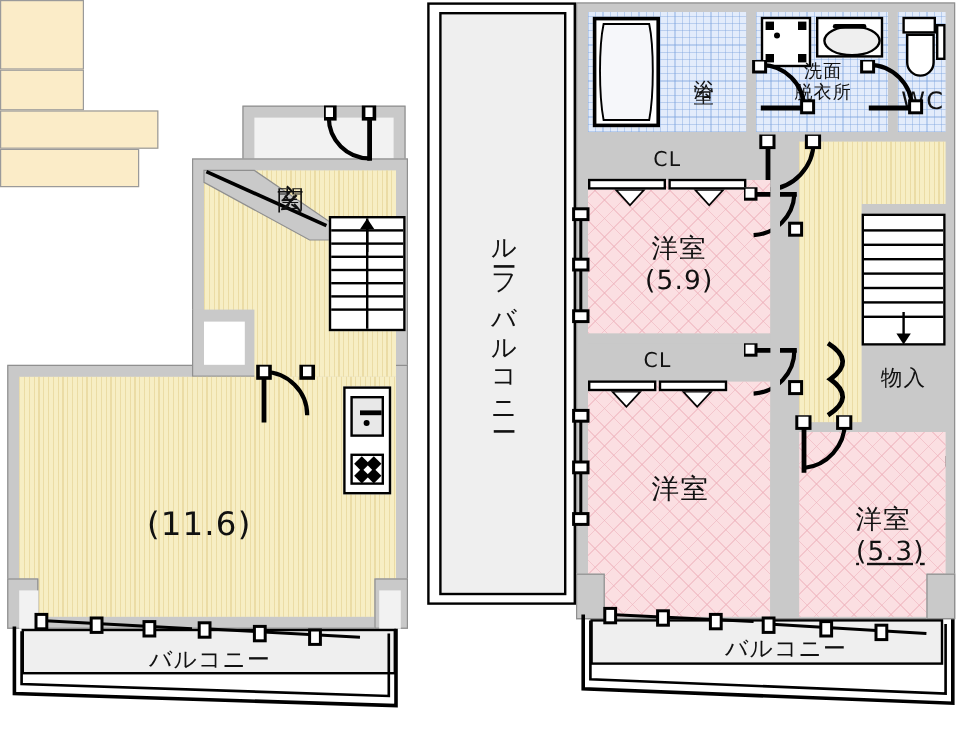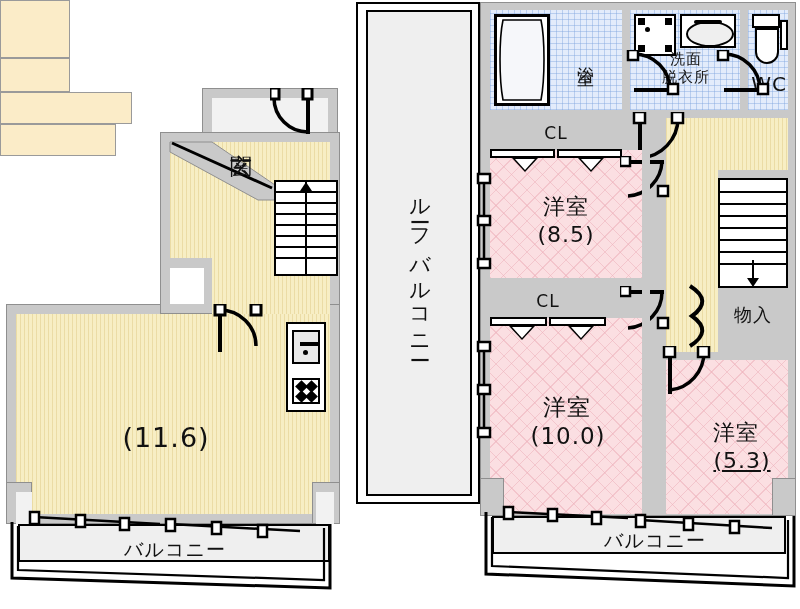--- a/index.html
+++ b/index.html
@@ -246,21 +246,21 @@
   <div class="label" style="left:490px;top:123px;width:132px;font-size:17px;">CL</div>
   <div class="closet-bar" style="left:490px;top:149px;width:65px;height:9px;"></div>
   <div class="closet-bar" style="left:557px;top:149px;width:65px;height:9px;"></div>
   <div class="tri" style="left:512px;top:158px;">
       <div class="tri-in"></div>
     </div>
   <div class="tri" style="left:578px;top:158px;">
       <div class="tri-in"></div>
     </div>
   <div class="label" style="left:518px;top:192px;width:96px;font-size:22px;">洋室</div>
-  <div class="label" style="left:518px;top:222px;width:96px;font-size:22px;">(8.5)</div>
+  <div class="label" style="left:518px;top:222px;width:96px;font-size:22px;">(5.9)</div>
 
   <svg class="door" style="left:620px;top:156px;" width="54" height="56">
     <path d="M42,6 A36,36 0 0 1 8,40" fill="none" stroke="#000" stroke-width="3.5"></path>
     <line x1="4" y1="6" x2="44" y2="6" stroke="#000" stroke-width="4"></line>
     <rect x="0" y="0" width="10" height="10" fill="#fff" stroke="#000" stroke-width="2.5"></rect>
     <rect x="38" y="30" width="10" height="10" fill="#fff" stroke="#000" stroke-width="2.5"></rect>
   </svg>
 
   <div class="wallthin" style="left:490px;top:278px;width:152px;height:8px;"></div>
 
@@ -269,21 +269,20 @@
   <div class="label" style="left:490px;top:291px;width:116px;font-size:17px;">CL</div>
   <div class="closet-bar" style="left:490px;top:317px;width:57px;height:9px;"></div>
   <div class="closet-bar" style="left:549px;top:317px;width:57px;height:9px;"></div>
   <div class="tri" style="left:509px;top:326px;">
       <div class="tri-in"></div>
     </div>
   <div class="tri" style="left:568px;top:326px;">
       <div class="tri-in"></div>
     </div>
   <div class="label" style="left:512px;top:392px;width:110px;font-size:23px;">洋室</div>
-  <div class="label" style="left:508px;top:423px;width:120px;font-size:23px;">(10.0)</div>
 
   <svg class="door" style="left:620px;top:286px;" width="54" height="58">
     <path d="M42,6 A36,36 0 0 1 8,42" fill="none" stroke="#000" stroke-width="3.5"></path>
     <line x1="4" y1="6" x2="44" y2="6" stroke="#000" stroke-width="4"></line>
     <rect x="0" y="0" width="10" height="10" fill="#fff" stroke="#000" stroke-width="2.5"></rect>
     <rect x="38" y="32" width="10" height="10" fill="#fff" stroke="#000" stroke-width="2.5"></rect>
   </svg>
 
   <div class="wallthin" style="left:642px;top:150px;width:8px;height:364px;"></div>
 

